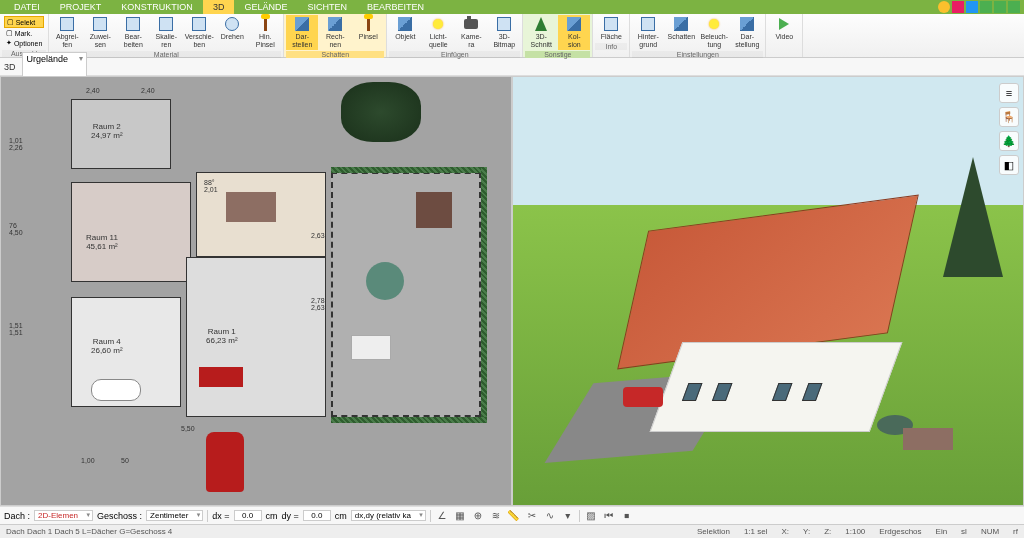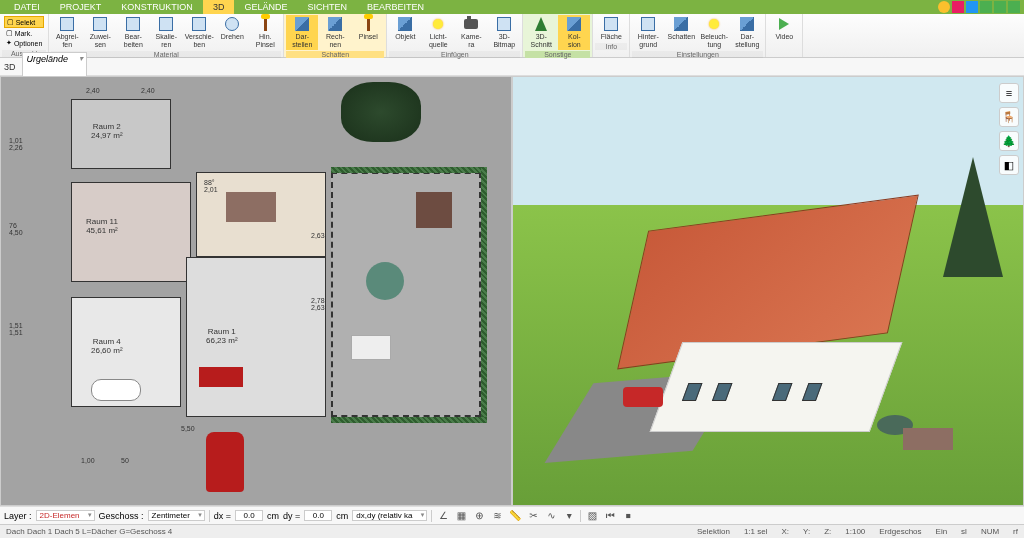--- a/index.html
+++ b/index.html
@@ -26,21 +26,21 @@
 .ribbon-group.green-bg .ribbon-group-label { background: #c5e1a5; }
 .ribbon-group.active-bg .ribbon-group-label { background: #ffe082; }
 
 
 .opt-col { display: flex; flex-direction: column; gap: 0; padding: 1px 2px; }
 .opt-col .opt { font-size: 7px; display: flex; align-items: center; gap: 2px; cursor: pointer; padding: 1px 2px; }
 .opt-col .opt.sel { background: #ffd54f; border: 1px solid #e6a800; }
 
 
 .selector-bar { height: 18px; background: #f7f7f7; border-bottom: 1px solid #ddd; display: flex; align-items: center; padding: 0 4px; gap: 6px; }
-.selector-bar .sel-combo { border: 1px solid #ccc; background: #fff; padding: 1px 18px 17px 4px; font-size: 9px; position: relative; font-style: italic; }
+.selector-bar .sel-combo { border: 1px solid #ccc; background: #fff; padding: 1px 18px 17px 4px; font-size: 9px; position: relative; }
 .selector-bar .sel-combo::after { content: "▾"; position: absolute; right: 3px; top: 1px; font-size: 8px; color: #888; }
 .selector-bar .lbl { font-size: 9px; color: #333; }
 
 
 .workspace { display: flex; height: calc(538px - 14px - 44px - 18px - 18px - 14px); }
 .pane { flex: 1; position: relative; border: 1px solid #ccc; background: #fff; overflow: hidden; }
 .pane-2d { background: #a3a3a3; }
 .pane-3d { background: linear-gradient(#d0e8f0 0%, #d0e8f0 30%, #8bc34a 30%, #689f38 100%); }
 
 
@@ -320,21 +320,21 @@
 
 <div class="workspace">
 
   <div class="pane pane-2d">
     <div class="floorplan">
 
       <div class="room" style="left:40px;top:12px;width:100px;height:70px;background:#c8c8c8"></div>
       <div class="room-label" style="left:60px;top:35px"><span>Raum 2</span><br><span>24,97 m²</span></div>
 
       <div class="room" style="left:40px;top:95px;width:120px;height:100px;background:#d7ccc8"></div>
-      <div class="room-label" style="left:55px;top:130px"><span>Raum 11</span><br><span>45,61 m²</span></div>
+      <div class="room-label" style="left:55px;top:146px"><span>Raum 11</span><br><span>45,61 m²</span></div>
 
       <div class="room" style="left:40px;top:210px;width:110px;height:110px;background:#e8e8e8"></div>
       <div class="room-label" style="left:60px;top:250px"><span>Raum 4</span><br><span>26,60 m²</span></div>
 
       <div class="room" style="left:155px;top:170px;width:140px;height:160px;background:#ddd"></div>
       <div class="room-label" style="left:175px;top:240px"><span>Raum 1</span><br><span>66,23 m²</span></div>
 
       <div class="room" style="left:165px;top:85px;width:130px;height:85px;background:#e8dfd0"></div>
       <div class="room-label" style="left:200px;top:118px">45,42 m²</div>
 
@@ -387,21 +387,21 @@
     <div class="view-tools">
       <div class="vt">≡</div>
       <div class="vt">🪑</div>
       <div class="vt">🌲</div>
       <div class="vt">◧</div>
     </div>
   </div>
 </div>
 
 <div class="layerbar">
-  <span>Layer :</span>
+  <span>Dach :</span>
   <div class="combo red">2D-Elemen</div>
   <span>Geschoss :</span>
   <div class="combo">Zentimeter</div>
   <span class="sep"></span>
   <span>dx =</span>
   <div class="numbox">0.0</div>
   <span>cm</span>
   <span>dy =</span>
   <div class="numbox">0.0</div>
   <span>cm</span>

